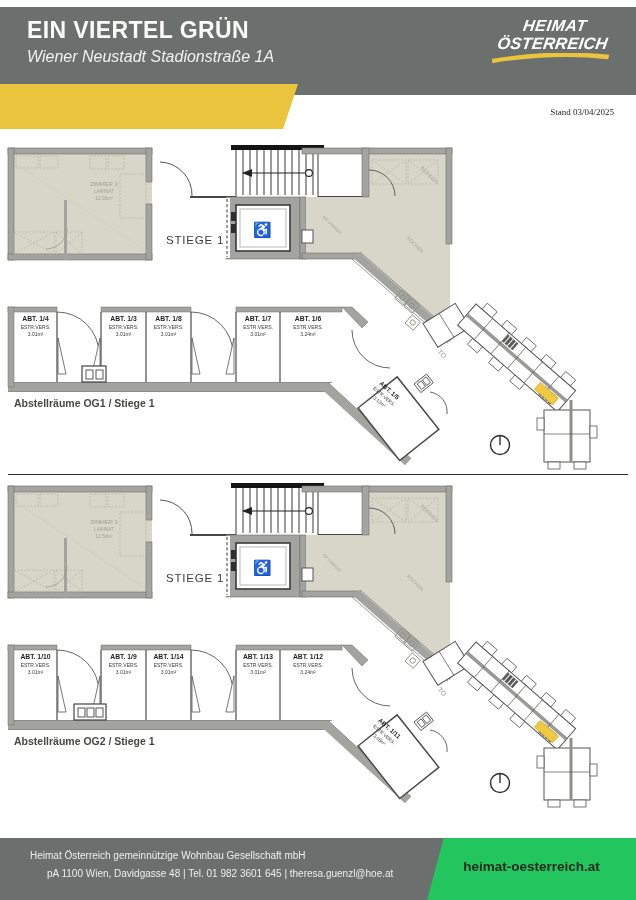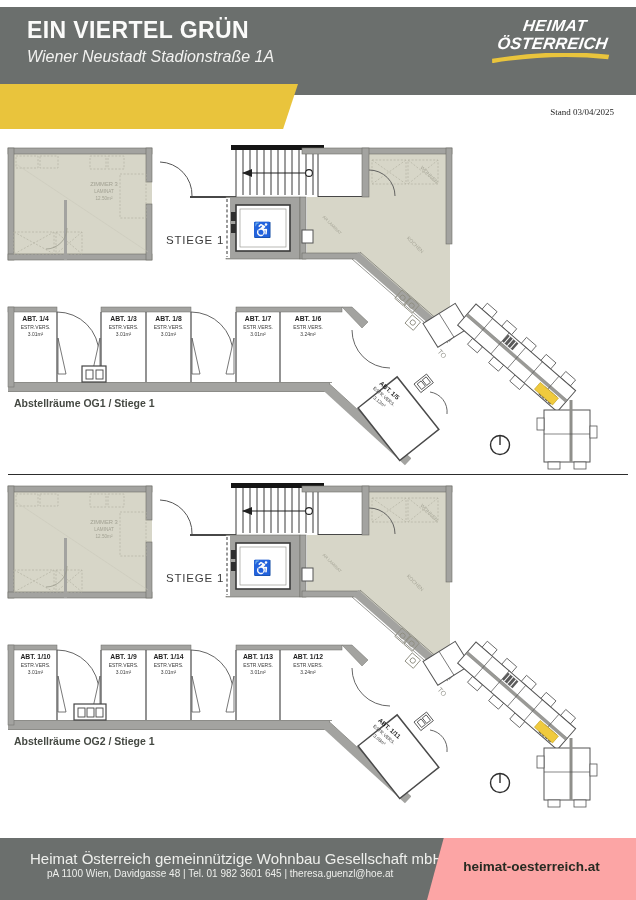--- a/index.html
+++ b/index.html
@@ -17,23 +17,23 @@
   .banner{position:absolute;left:0;top:84px;width:298px;height:45px;background:#e9c43c;
           clip-path:polygon(0 0,100% 0,95% 100%,0 100%);}
   .banner-text{position:absolute;left:27px;top:0;line-height:45px;font-size:21px;font-weight:bold;color:#575b50;letter-spacing:.3px;}
   .stand{position:absolute;right:22px;top:107px;font-size:9px;color:#1f1f1f;font-family:Liberation Serif, serif;}
   
   .plan{position:absolute;left:0;width:636px;height:334px;}
   .plan1{top:140px;} .plan2{top:478px;}
   .divider{position:absolute;left:8px;top:474px;width:620px;height:0;border-top:1.6px solid #2d2d2d;}
   
   .footer{position:absolute;left:0;top:838px;width:636px;height:62px;background:#6b6f6d;}
-  .f-line1{position:absolute;left:30px;top:12px;font-size:15px;color:#eeefec;}
+  .f-line1{position:absolute;left:30px;top:12px;font-size:10px;color:#eeefec;}
   .f-line2{position:absolute;left:30px;top:30px;font-size:10px;color:#eeefec;padding-left:17px;}
-  .footer-yellow{position:absolute;left:427px;top:0;width:209px;height:62px;background:#fca5a5;
+  .footer-yellow{position:absolute;left:427px;top:0;width:209px;height:62px;background:#22c55e;
                  clip-path:polygon(8% 0,100% 0,100% 100%,0 100%);}
   .site{position:absolute;left:0;right:0;top:21px;text-align:center;font-size:13.5px;font-weight:bold;color:#272b22;}
   svg text{font-family:"Liberation Sans", sans-serif;}
 </style>
 </head>
 <body>
 
 <div class="page">
 
   <div class="topbar">

